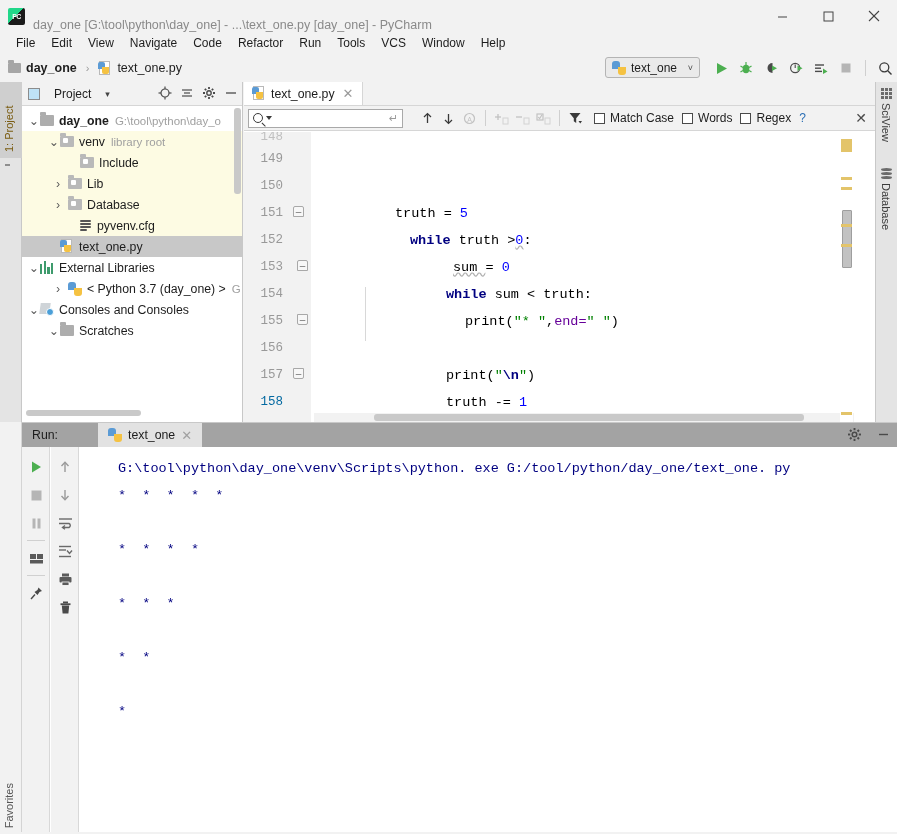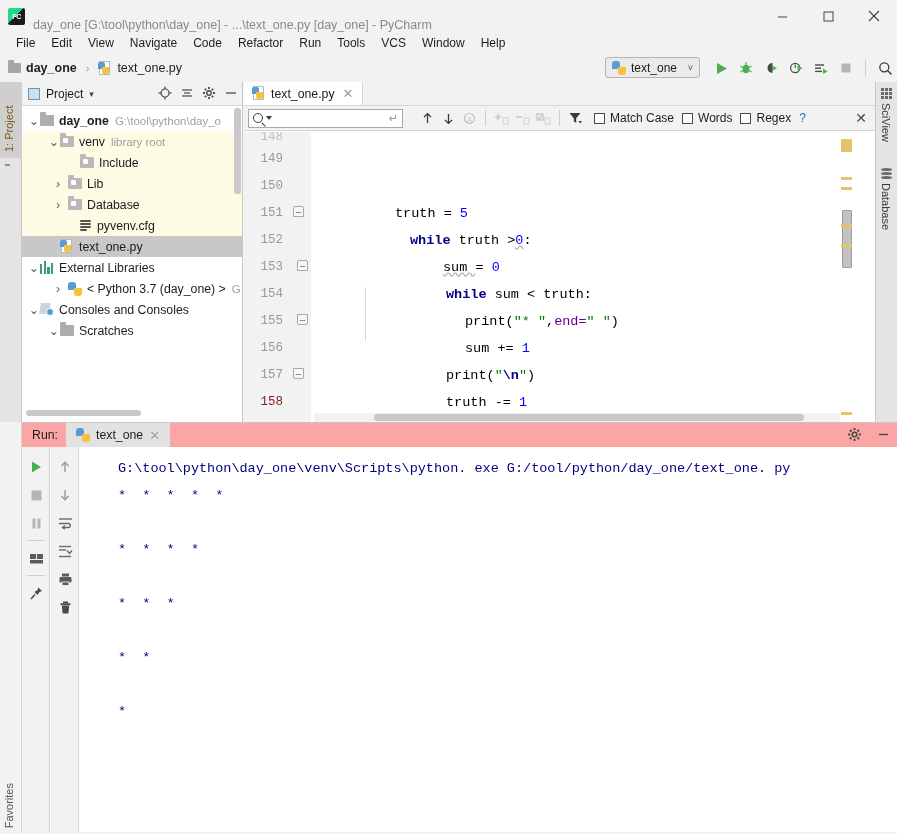--- a/index.html
+++ b/index.html
@@ -98,21 +98,21 @@
   }
   .fav-tab{
     position:absolute; bottom:6px; left:3px; writing-mode:vertical-rl; transform:rotate(180deg);
     font-size:11px; color:#555;
   }
 
   
   .proj-panel { position:absolute; left:22px; top:0; width:221px; height:340px; background:#fff;
     border-right:1px solid #c8c8c8; }
   .proj-header {
-    height:24px; display:flex; align-items:center; gap:6px; padding-left:6px; background:#f2f2f2;
+    height:24px; display:flex; align-items:center; gap:14px; padding-left:6px; background:#f2f2f2;
     border-bottom:1px solid #d6d6d6; position:relative;
   }
   .proj-sq { width:12px;height:12px;border:1px solid #8c8c8c; background:#bfe3f7;}
   .proj-title{font-size:12px;}
   .ph-icons{position:absolute; right:4px; top:0; height:24px; display:flex; align-items:center; gap:8px;}
   .tree { padding:4px 0 0 0; font-size:12.3px; user-select:none; }
   .row { height:21px; display:flex; align-items:center; white-space:nowrap; position:relative; }
   .row.venvbg { background:#fdfbe3; }
   .row.selected { background:#c8c8c8; }
   .arrow { width:12px; display:inline-flex; justify-content:center; align-items:center; color:#5a5a5a; flex:0 0 auto;}
@@ -202,21 +202,21 @@
   .right-rail{position:absolute;right:0;top:0;width:22px;height:340px;background:#e4e4e4;border-left:1px solid #c8c8c8;}
   .rr-tab{writing-mode:vertical-rl;text-orientation:mixed;font-size:11px;color:#3b3b3b;
     display:flex;align-items:center;gap:4px;padding:6px 4px;white-space:nowrap;}
   .grid-ico{width:11px;height:11px;display:grid;grid-template-columns:repeat(3,1fr);grid-template-rows:repeat(3,1fr);gap:1px;flex:0 0 auto;}
   .grid-ico i{background:#6b6b6b;display:block;}
   .db-ico{width:11px;height:11px;position:relative;flex:0 0 auto;}
   .db-ico i{position:absolute;left:0;width:11px;height:3px;background:#6b6b6b;border-radius:50%;}
 
   
   .runpanel{position:absolute;left:22px;top:340px;width:875px;height:412px;background:#fff;}
-  .run-head{height:25px;background:#fca5a5;display:flex;align-items:center;position:relative;border-top:1px solid #c8c8c8;}
+  .run-head{height:25px;background:#a3a3a3;display:flex;align-items:center;position:relative;border-top:1px solid #c8c8c8;gap:32px;}
   .run-label{font-size:12.3px;padding:0 8px 0 10px;}
   .run-tab{display:flex;align-items:center;gap:6px;height:25px;padding:0 10px;background:#e2e2e2;font-size:12.3px;}
   .run-tab .x{color:#a0a0a0;font-size:13px;}
   .run-head-icons{position:absolute;right:6px;top:0;height:25px;display:flex;align-items:center;gap:14px;}
 
   .run-body{position:absolute;left:0;top:25px;width:875px;height:387px;background:#fff;}
   .run-toolbar{position:absolute;left:0;top:0;width:28px;height:387px;background:#f2f2f2;border-right:1px solid #d8d8d8;}
   .run-toolbar2{position:absolute;left:29px;top:0;width:28px;height:387px;background:#f2f2f2;border-right:1px solid #d8d8d8;}
   .rt-ico{width:28px;height:28px;display:flex;align-items:center;justify-content:center;}
   .rt-sep{width:18px;height:1px;background:#d0d0d0;margin:3px 5px;}
@@ -591,21 +591,21 @@
           <div class="ln" style="height:14px;line-height:10px;color:#c0c0c0;overflow:hidden">148</div>
           <div class="ln">149</div>
           <div class="ln">150</div>
           <div class="ln">151</div>
           <div class="ln">152</div>
           <div class="ln">153</div>
           <div class="ln">154</div>
           <div class="ln">155</div>
           <div class="ln">156</div>
           <div class="ln">157</div>
-          <div class="ln" style="color:#7f1d1d">158</div>
+          <div class="ln" style="color:#0369a1">158</div>
         </div>
 
         <div class="foldcol">
           <div class="fold top" style="left:4px;top:74px">–</div>
           <div class="fold top" style="left:8px;top:128px">–</div>
           <div class="fold bot" style="left:8px;top:182px">–</div>
           <div class="fold bot" style="left:4px;top:236px">–</div>
         </div>
 
         <div class="indentguide" style="left:121px;top:155px;height:54px"></div>
@@ -613,35 +613,32 @@
         <div class="codeline" style="top:14px"></div>
 
         <div class="codeline" style="top:41px">
           <span class="ident">truth </span><span class="punct">= </span><span class="num">5</span>
         </div>
 
         <div class="codeline" style="top:68px;left:85px">
           <span class="kw">while </span><span class="ident">truth </span><span class="punct">&gt;</span><span class="num squiggle">0</span><span class="punct">:</span>
         </div>
 
-        <div class="codeline" style="top:95px;left:118px">
+        <div class="codeline" style="top:95px;left:128px">
           <span class="ident squiggle">sum </span><span class="punct">= </span><span class="num">0</span>
         </div>
 
         <div class="codeline" style="top:122px;left:121px">
           <span class="kw">while </span><span class="ident">sum </span><span class="punct">&lt; </span><span class="ident">truth:</span>
         </div>
 
         <div class="codeline" style="top:149px;left:140px">
           <span class="ident">print(</span><span class="str">"* "</span><span class="punct">,</span><span class="kwarg">end=</span><span class="str">" "</span><span class="punct">)</span>
         </div>
 
-        <div class="codeline" style="top:176px;left:140px">
-          <span class="ident">sum </span><span class="punct">+= </span><span class="num">1</span>
-        </div>
 
         <div class="codeline" style="top:203px;left:121px">
           <span class="ident">print(</span><span class="str">"</span><span class="esc">\n</span><span class="str">"</span><span class="punct">)</span>
         </div>
 
         <div class="codeline" style="top:230px;left:121px">
           <span class="ident">truth </span><span class="punct">-= </span><span class="num">1</span>
         </div>
 
         <div class="ed-hscroll">

